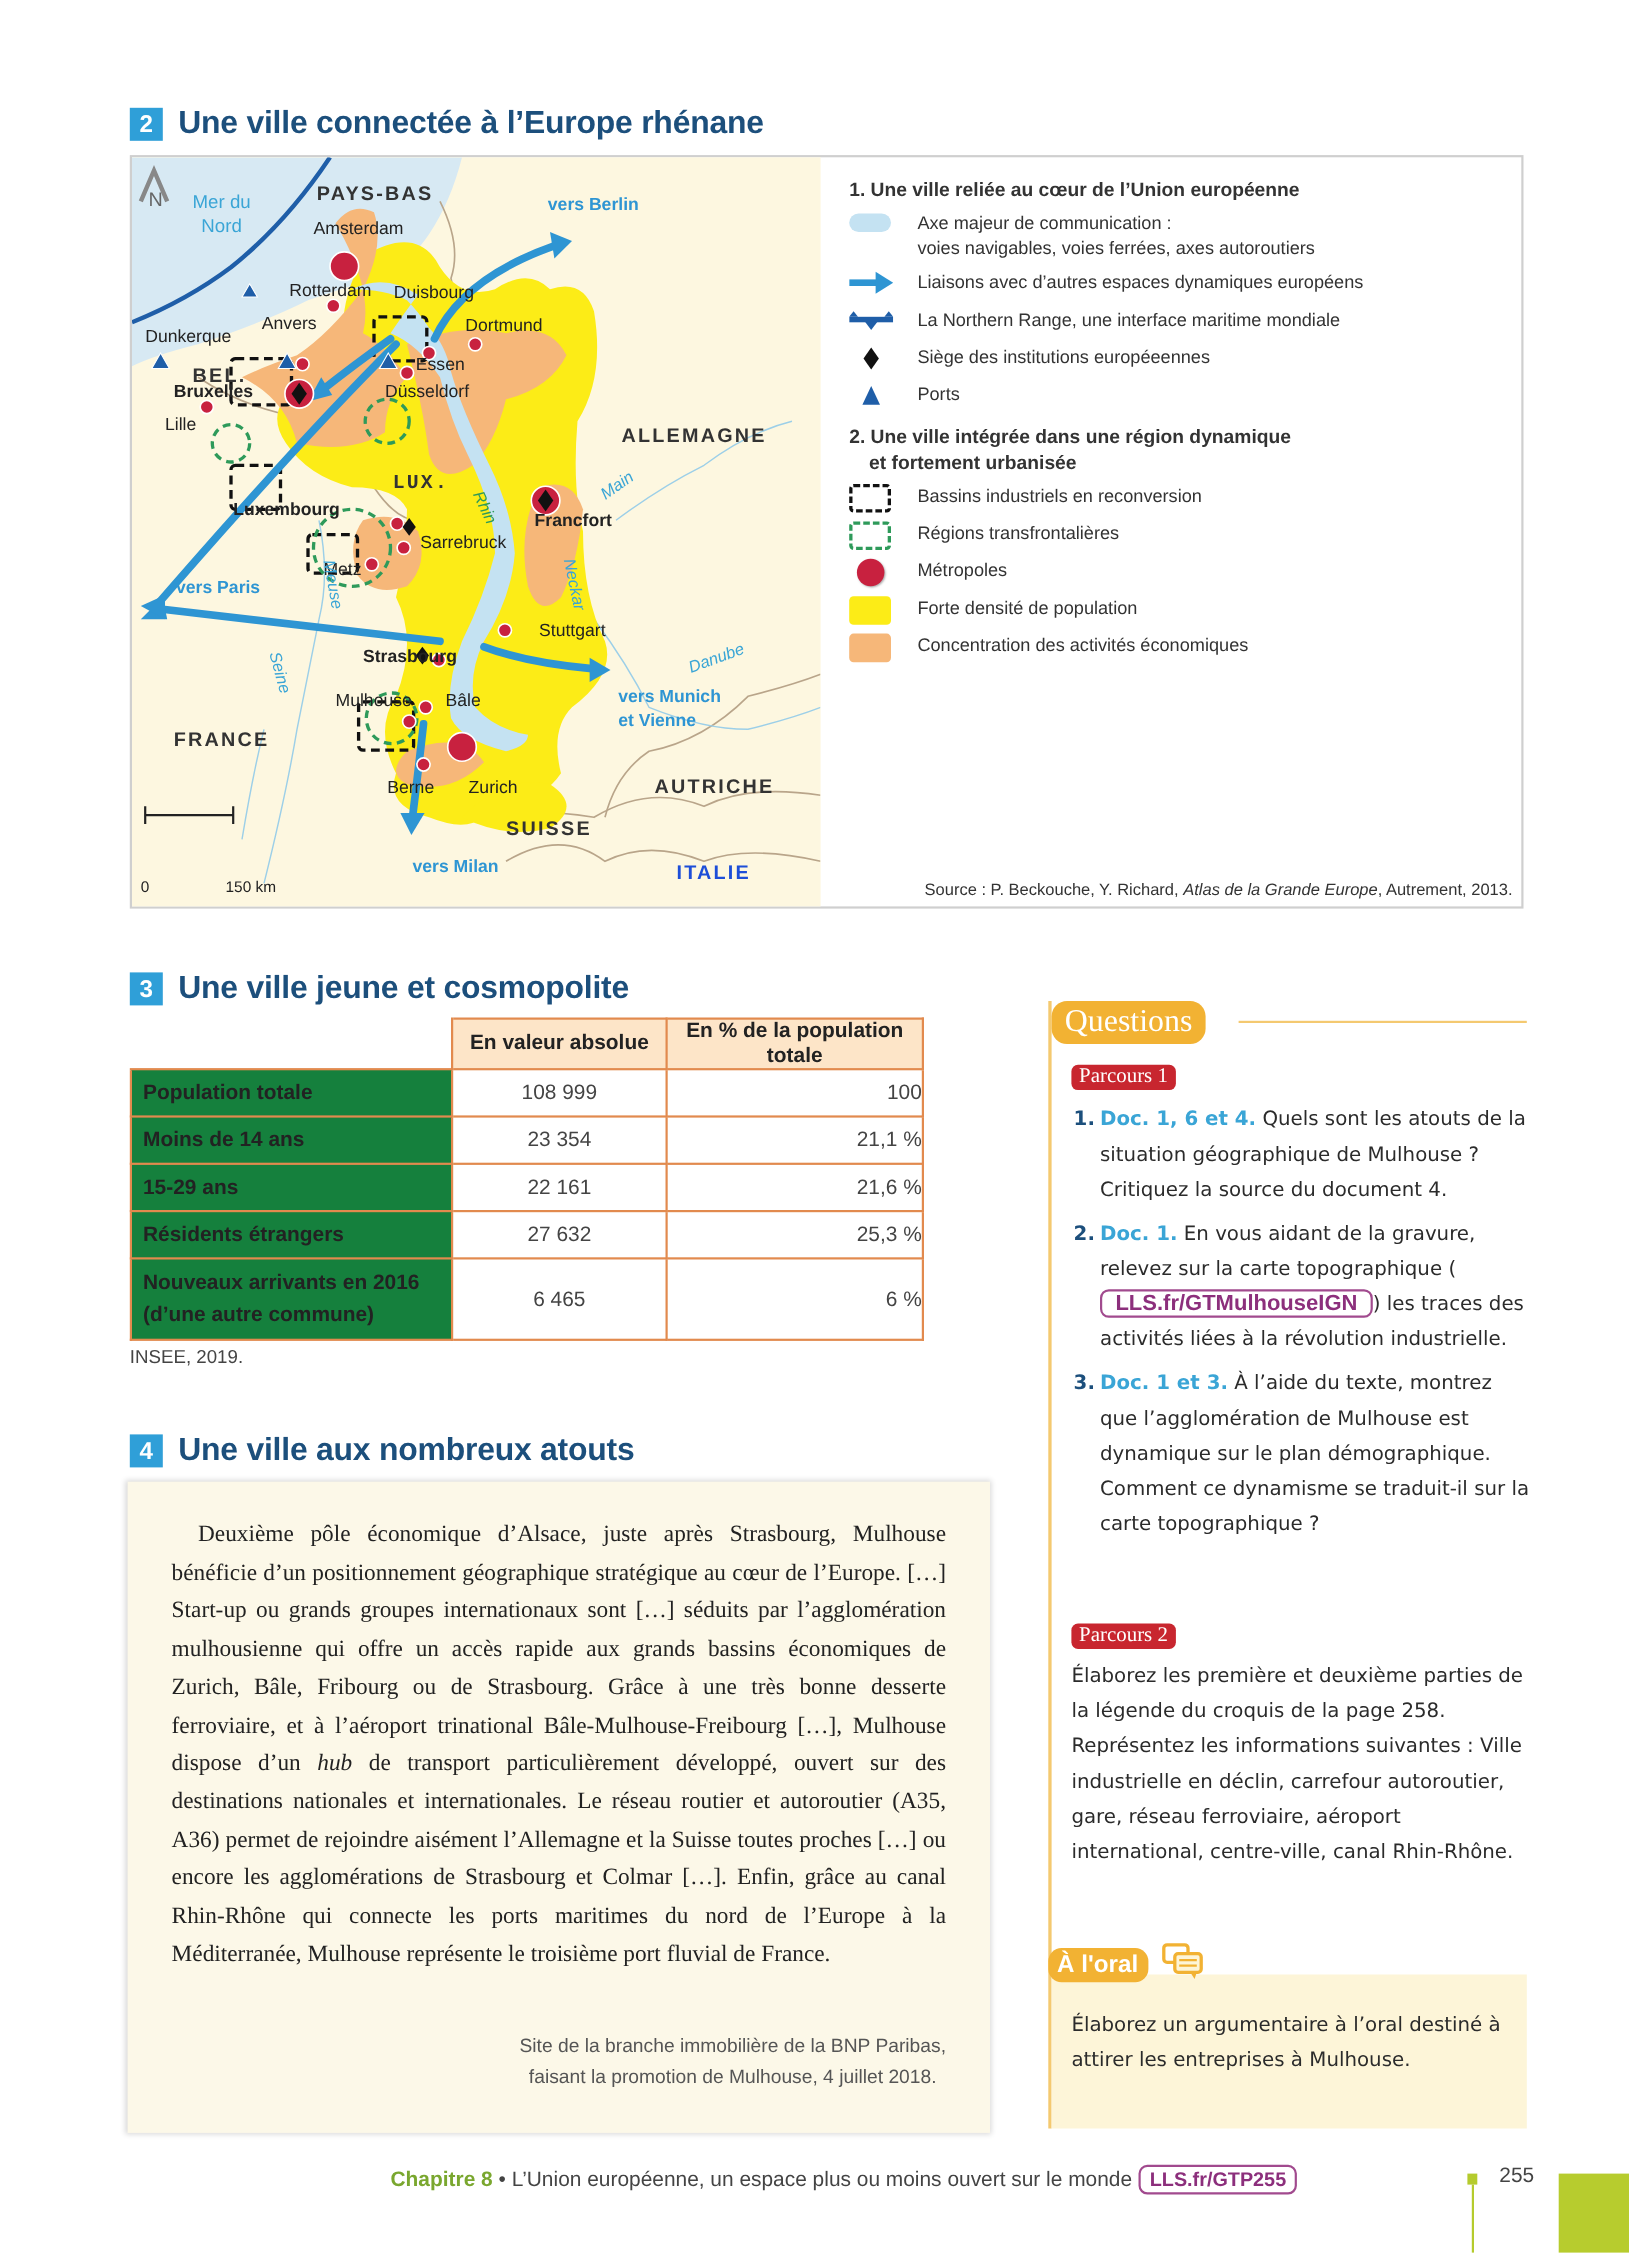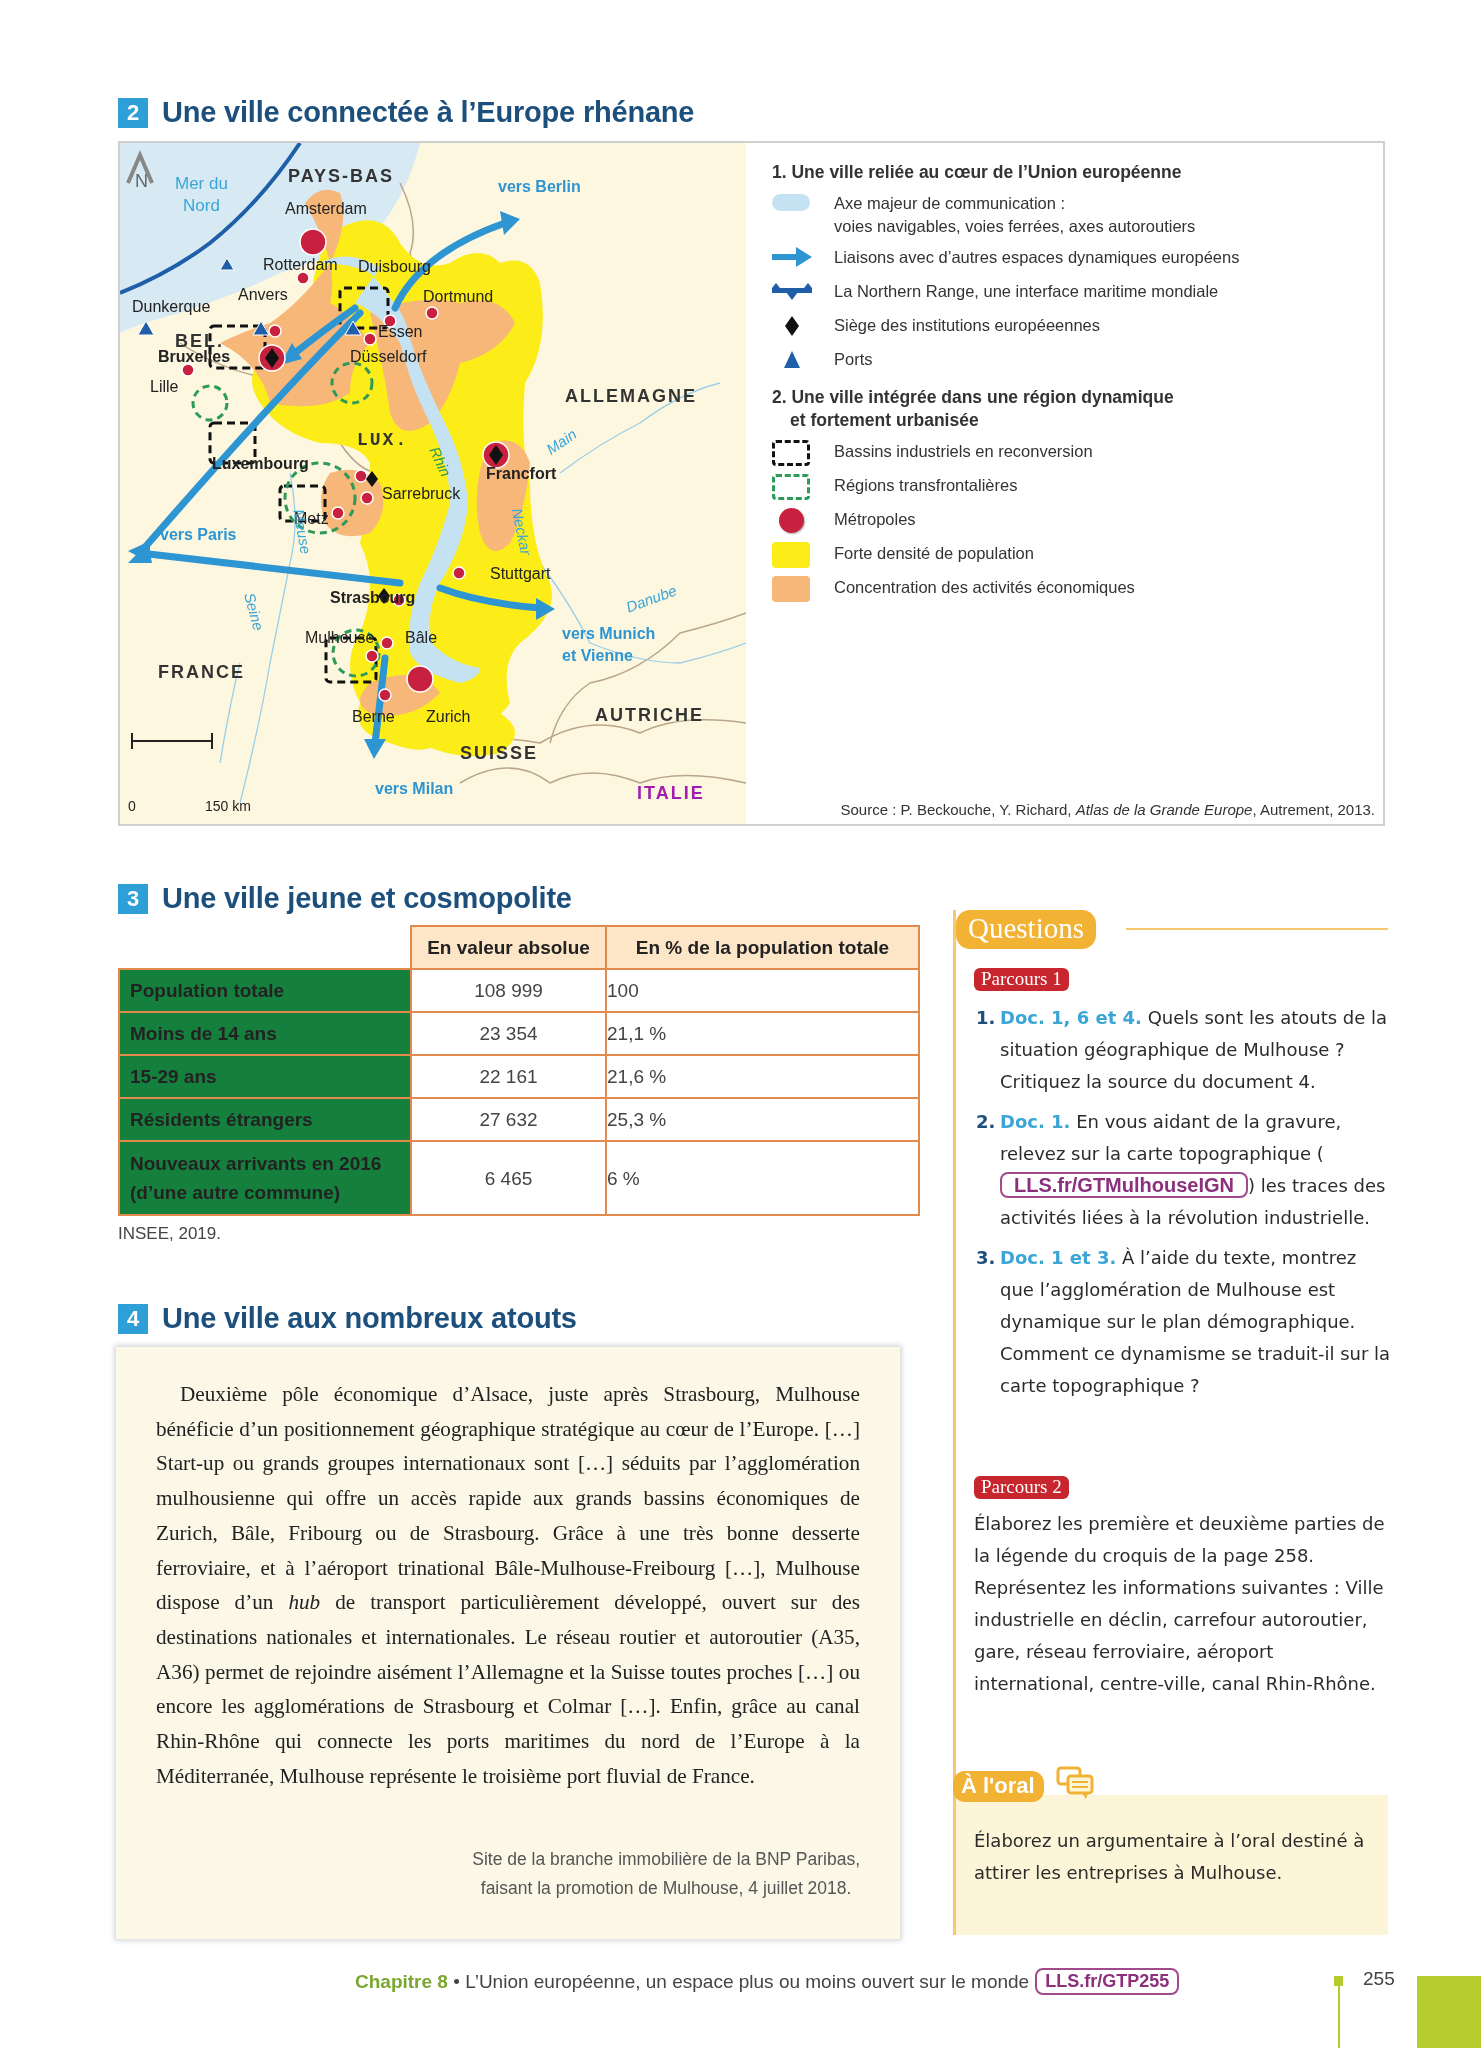--- a/index.html
+++ b/index.html
@@ -23,21 +23,21 @@
   .map-source { position: absolute; right: 8px; bottom: 6px; font-size: 15px; font-family: "Liberation Sans", sans-serif; color: #333; }
   .map-source i { font-style: italic; }
 
   
   .pop-table { position: absolute; left: 118px; top: 925px; border-collapse: collapse; font-family: "Liberation Sans", sans-serif; }
   .pop-table td, .pop-table th { border: 2px solid #e28a4e; font-size: 19px; height: 43px; }
   .pop-table th { background: #fde5c8; font-weight: bold; color: #222; }
   .pop-table th.empty { background: transparent; border-top: none; border-left: none; }
   .pop-table td.rowlabel { background: #15803d; font-weight: bold; text-align: left; padding-left: 10px; color: #222; width: 292px; }
   .pop-table td.val { text-align: center; width: 195px; color: #444; }
-  .pop-table td.pct { text-align: left; width: 313px; color: #444; }
+  .pop-table td.pct { text-align: right; width: 233px; color: #444; }
   .pop-table tr.tall td { height: 74px; line-height: 29px; }
   .insee { position: absolute; left: 118px; top: 1224px; font-family: "Liberation Sans", sans-serif; font-size: 17px; color: #444; }
 
   
   .textbox { position: absolute; left: 116px; top: 1347px; width: 784px; height: 592px; background: #fcf8e8; box-shadow: 0 0 5px 2px #d8d8d8; }
   .textbox p.body { position: absolute; left: 40px; top: 30px; width: 704px; font-family: "Liberation Serif", serif; font-size: 21.2px; line-height: 34.7px; color: #222; text-align: justify; text-indent: 24px; }
   .textbox p.body i { font-style: italic; }
   .textbox .cite { position: absolute; right: 40px; top: 498px; text-align: center; font-family: "Liberation Sans", sans-serif; font-size: 17.5px; color: #555; line-height: 29px; }
 
   
@@ -192,21 +192,21 @@
       <div>Nord</div>
     </div>
 
     <div class="country" style="position:absolute; left:168px; top:23px; font-weight:bold; font-family:'Liberation Sans',sans-serif; font-size:18px; letter-spacing:2px; color:#333;">PAYS-BAS</div>
     <div style="position:absolute; left:55px; top:188px; font-weight:bold; font-family:'Liberation Sans',sans-serif; font-size:18px; letter-spacing:2px; color:#333;">BEL.</div>
     <div style="position:absolute; left:237px; top:287px; font-weight:bold; font-family:Liberation Mono, monospace; font-size:18px; letter-spacing:2px; color:#333;">LUX.</div>
     <div style="position:absolute; left:445px; top:243px; font-weight:bold; font-family:'Liberation Sans',sans-serif; font-size:18px; letter-spacing:2px; color:#333;">ALLEMAGNE</div>
     <div style="position:absolute; left:38px; top:519px; font-weight:bold; font-family:'Liberation Sans',sans-serif; font-size:18px; letter-spacing:2px; color:#333;">FRANCE</div>
     <div style="position:absolute; left:340px; top:600px; font-weight:bold; font-family:'Liberation Sans',sans-serif; font-size:18px; letter-spacing:2px; color:#333;">SUISSE</div>
     <div style="position:absolute; left:475px; top:562px; font-weight:bold; font-family:'Liberation Sans',sans-serif; font-size:18px; letter-spacing:2px; color:#333;">AUTRICHE</div>
-    <div style="position:absolute; left:495px; top:640px; font-weight:bold; font-family:'Liberation Sans',sans-serif; font-size:18px; letter-spacing:2px; color:#a21caf;margin-left:22px;">ITALIE</div>
+    <div style="position:absolute; left:495px; top:640px; font-weight:bold; font-family:'Liberation Sans',sans-serif; font-size:18px; letter-spacing:2px; color:#1d4ed8;">ITALIE</div>
 
     <div style="position:absolute; left:165px; top:57px; font-family:'Liberation Sans',sans-serif; font-size:16px; color:#222;">Amsterdam</div>
     <div style="position:absolute; left:143px; top:113px; font-family:'Liberation Sans',sans-serif; font-size:16px; color:#222;">Rotterdam</div>
     <div style="position:absolute; left:118px; top:143px; font-family:'Liberation Sans',sans-serif; font-size:16px; color:#222;">Anvers</div>
     <div style="position:absolute; left:12px; top:155px; font-family:'Liberation Sans',sans-serif; font-size:16px; color:#222;">Dunkerque</div>
     <div style="position:absolute; left:38px; top:205px; font-weight:bold; font-family:'Liberation Sans',sans-serif; font-size:16px; color:#222;">Bruxelles</div>
     <div style="position:absolute; left:30px; top:235px; font-family:'Liberation Sans',sans-serif; font-size:16px; color:#222;">Lille</div>
     <div style="position:absolute; left:238px; top:115px; font-family:'Liberation Sans',sans-serif; font-size:16px; color:#222;">Duisbourg</div>
     <div style="position:absolute; left:303px; top:145px; font-family:'Liberation Sans',sans-serif; font-size:16px; color:#222;">Dortmund</div>
     <div style="position:absolute; left:258px; top:180px; font-family:'Liberation Sans',sans-serif; font-size:16px; color:#222;">Essen</div>

